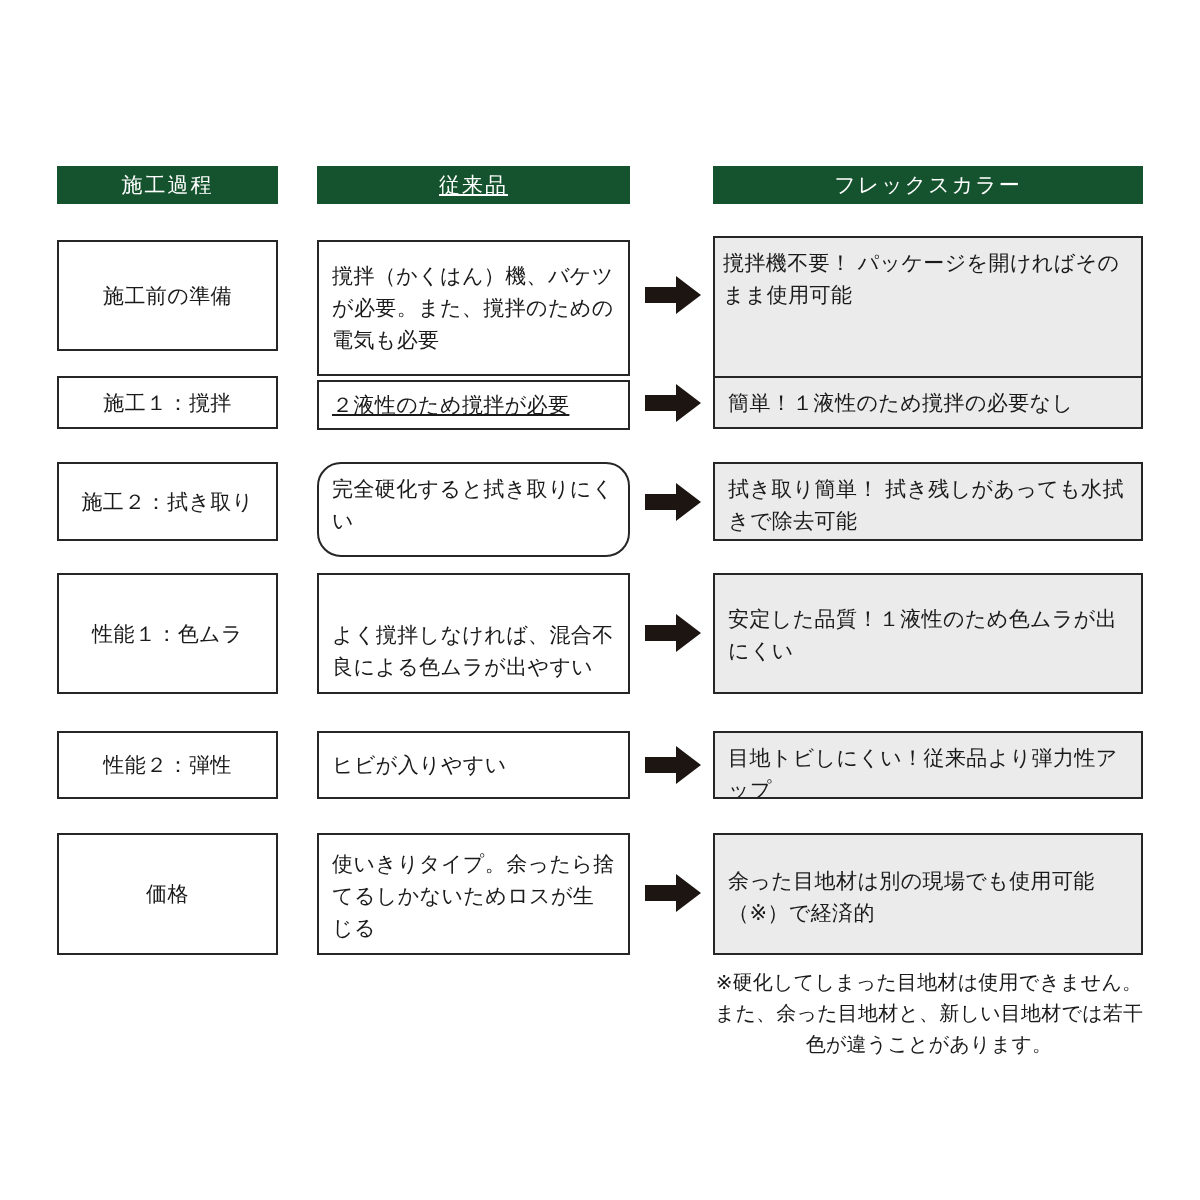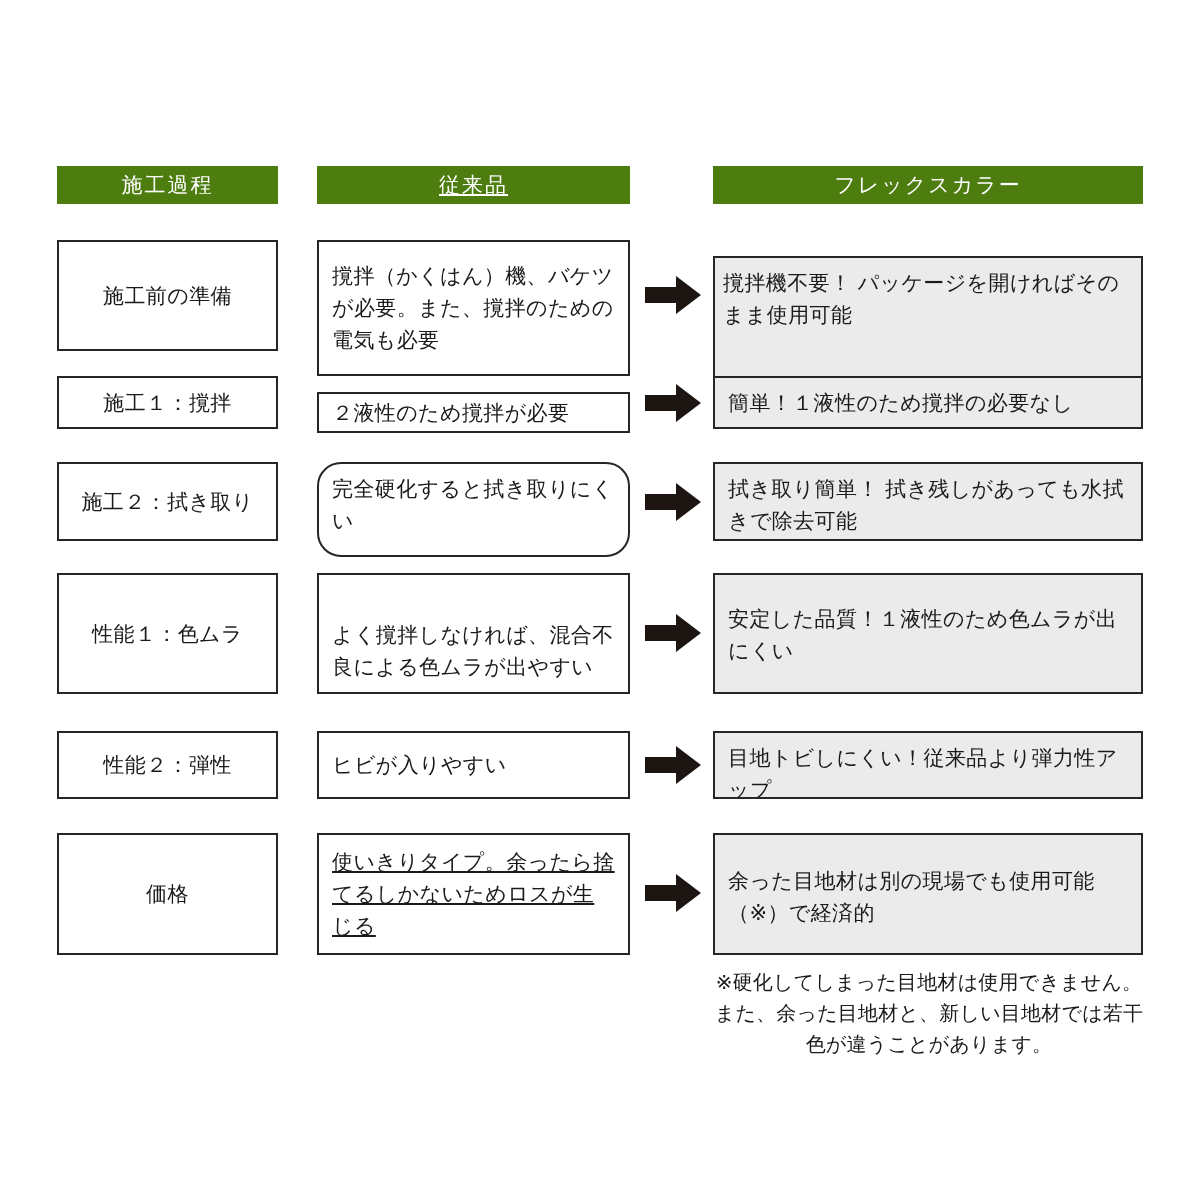--- a/index.html
+++ b/index.html
@@ -18,21 +18,21 @@
 
   .canvas {
     position: relative;
     width: 1200px;
     height: 1200px;
   }
 
   
   .col-header {
     position: absolute;
-    background: #4d7c0f;
+    background: #14532d;
     color: #ffffff;
     display: flex;
     align-items: center;
     justify-content: center;
     font-size: 21px;
     letter-spacing: 2px;
     height: 38px;
     box-sizing: border-box;
   }
   .col-header.h1 { left: 57px;  top: 166px; width: 221px; }
@@ -115,28 +115,28 @@
   <div class="row">
     <div class="cell c1" style="top:240px;height:111px;">施工前の準備</div>
     <div class="cell c2" style="top:240px;height:136px;">
       <span class="txt">撹拌（かくはん）機、バケツが必要。また、撹拌のための電気も必要</span>
     </div>
     <div class="arrow" style="top:274px;">
       <svg viewBox="0 0 56 42" xmlns="http://www.w3.org/2000/svg">
         <polygon points="0,13 31,13 31,2 56,21 31,40 31,29 0,29" fill="#1c1512"></polygon>
       </svg>
     </div>
-    <div class="cell c3" style="top:256px;height:143px;padding-left:8px;">
+    <div class="cell c3" style="top:236px;height:143px;padding-left:8px;">
       <span class="txt">撹拌機不要！ パッケージを開ければそのまま使用可能</span>
     </div>
   </div>
 
   <div class="row">
     <div class="cell c1" style="top:376px;height:53px;">施工１：撹拌</div>
-    <div class="cell c2" style="top:392px;height:41px;">
+    <div class="cell c2" style="top:380px;height:50px;text-decoration:underline;">
       <span class="txt">２液性のため撹拌が必要</span>
     </div>
     <div class="arrow" style="top:382px;">
       <svg viewBox="0 0 56 42" xmlns="http://www.w3.org/2000/svg">
         <polygon points="0,13 31,13 31,2 56,21 31,40 31,29 0,29" fill="#1c1512"></polygon>
       </svg>
     </div>
     <div class="cell c3" style="top:376px;height:53px;display:flex;align-items:center;">
       <span class="txt">簡単！１液性のため撹拌の必要なし</span>
     </div>
@@ -182,21 +182,21 @@
         <polygon points="0,13 31,13 31,2 56,21 31,40 31,29 0,29" fill="#1c1512"></polygon>
       </svg>
     </div>
     <div class="cell c3" style="top:731px;height:68px;">
       <span class="txt">目地トビしにくい！従来品より弾力性アップ</span>
     </div>
   </div>
 
   <div class="row">
     <div class="cell c1" style="top:833px;height:122px;">価格</div>
-    <div class="cell c2" style="top:833px;height:122px;align-items:center;text-decoration:underline;">
+    <div class="cell c2" style="top:833px;height:122px;align-items:flex-end;">
       <span class="txt">使いきりタイプ。余ったら捨てるしかないためロスが生じる</span>
     </div>
     <div class="arrow" style="top:872px;">
       <svg viewBox="0 0 56 42" xmlns="http://www.w3.org/2000/svg">
         <polygon points="0,13 31,13 31,2 56,21 31,40 31,29 0,29" fill="#1c1512"></polygon>
       </svg>
     </div>
     <div class="cell c3" style="top:833px;height:122px;padding-top:30px;">
       <span class="txt">余った目地材は別の現場でも使用可能（※）で経済的</span>
     </div>

